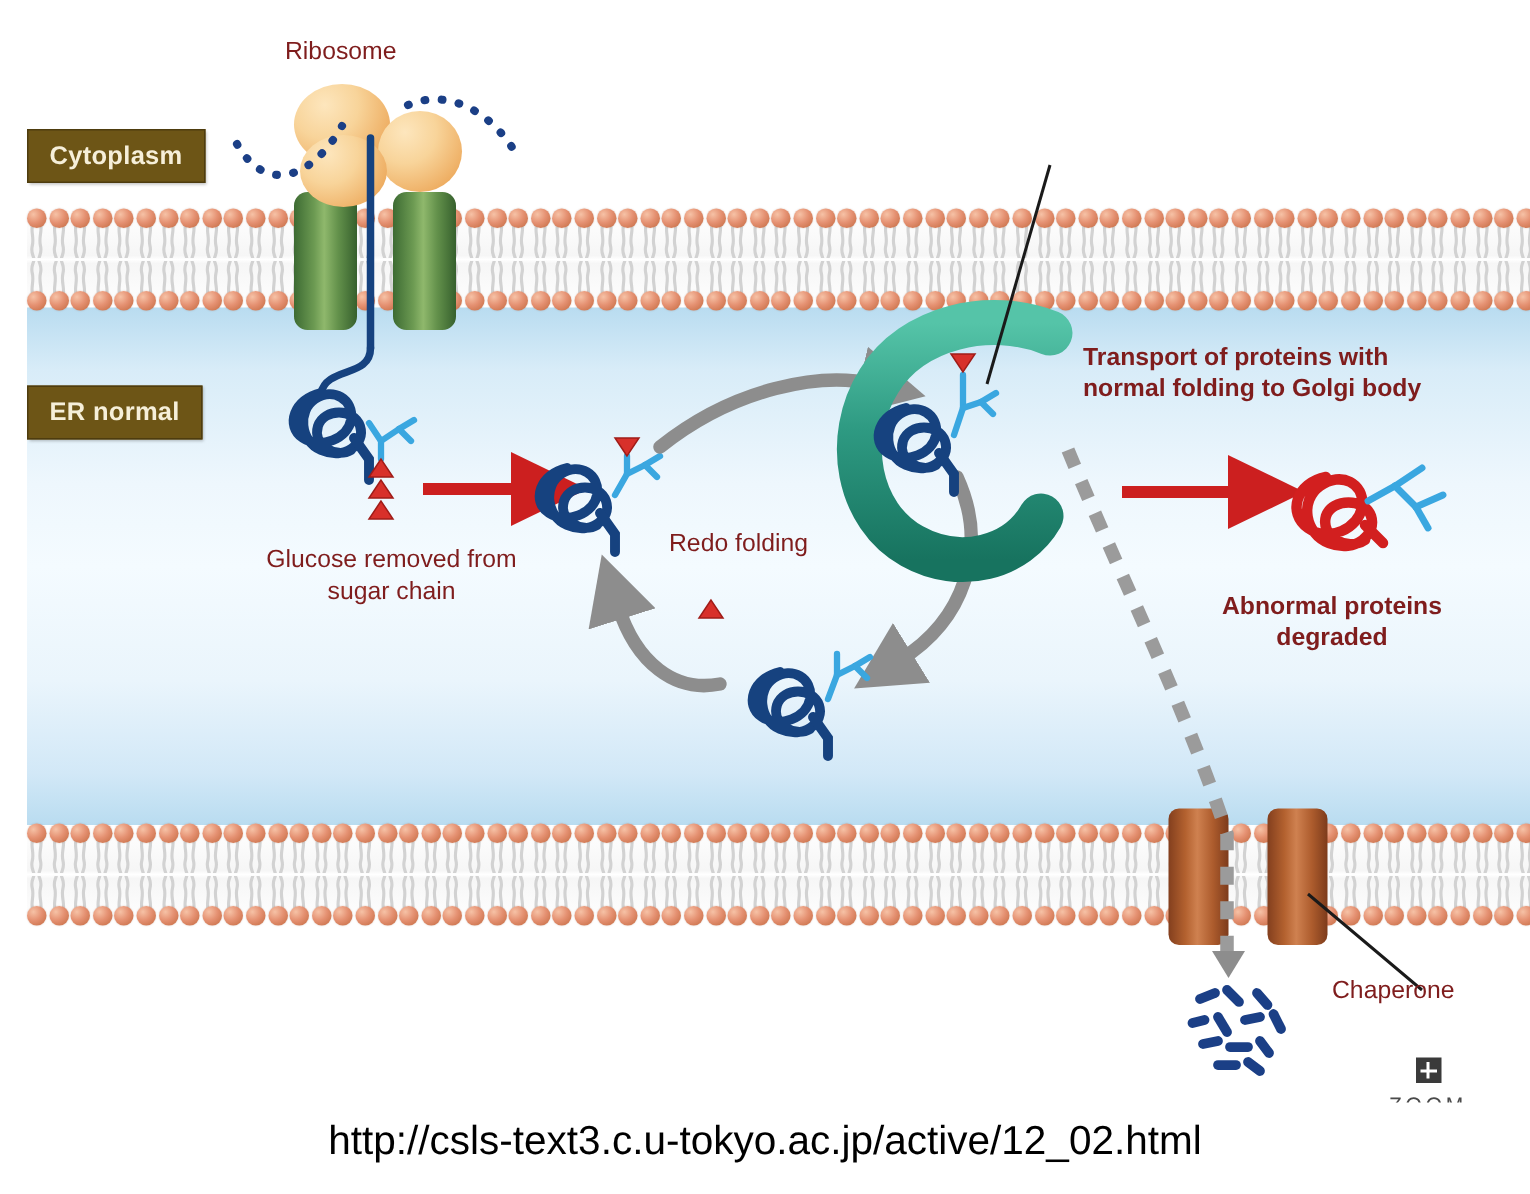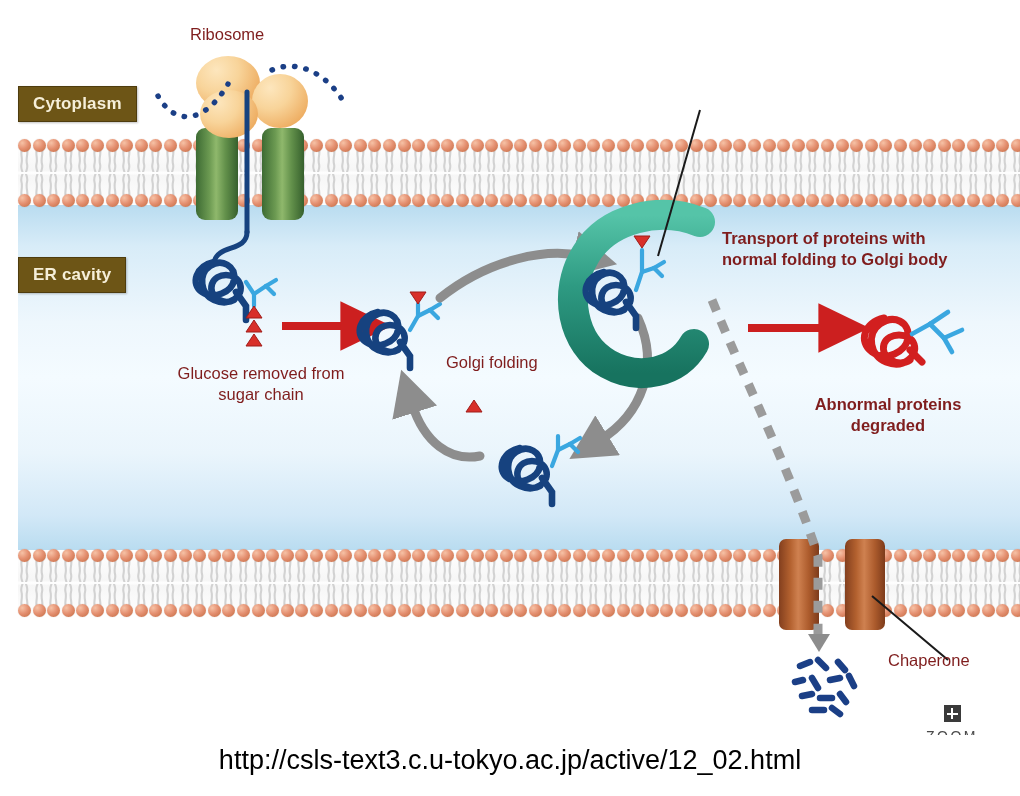--- a/index.html
+++ b/index.html
@@ -2165,32 +2165,32 @@
         <line x1="840" y1="694" x2="846" y2="702"></line>
         <line x1="812" y1="710" x2="824" y2="710"></line>
         <line x1="832" y1="708" x2="840" y2="714"></line>
       </g>
 
       <line x1="948" y1="660" x2="872" y2="596" stroke="#1a1a1a" stroke-width="2"></line>
     </svg>
 
     <div class="tagbox" style="left:18px;top:86px;">Cytoplasm</div>
 
-    <div class="tagbox" style="left:18px;top:257px;">ER cavity</div>
+    <div class="tagbox" style="left:18px;top:257px;">ER normal</div>
 
     <div class="note" style="left:190px;top:24px;">Ribosome</div>
 
 
     <div class="note c" style="left:156px;top:363px;width:210px;">Glucose removed from
 sugar chain</div>
 
     <div class="note b" style="left:722px;top:228px;">Transport of proteins with
 normal folding to Golgi body</div>
 
-    <div class="note" style="left:446px;top:352px;">Golgi folding</div>
+    <div class="note" style="left:446px;top:352px;">Redo folding</div>
 
 
 
     <div class="note b c" style="left:798px;top:394px;width:180px;">Abnormal proteins
 degraded</div>
 
 
     <div class="note" style="left:888px;top:650px;">Chaperone</div>
 
     <div class="zoom-chip" style="left:926px;top:705px;">

